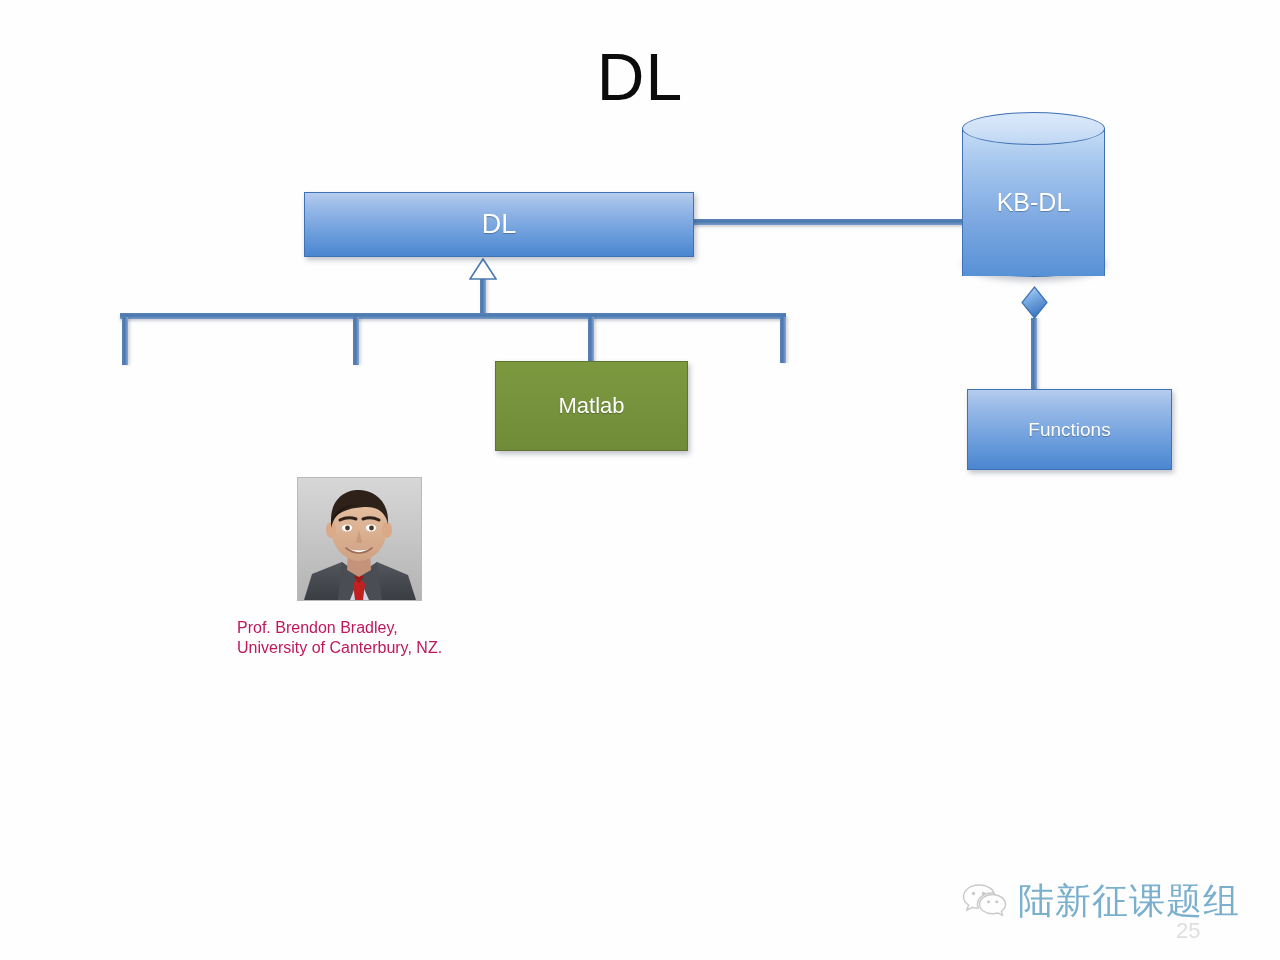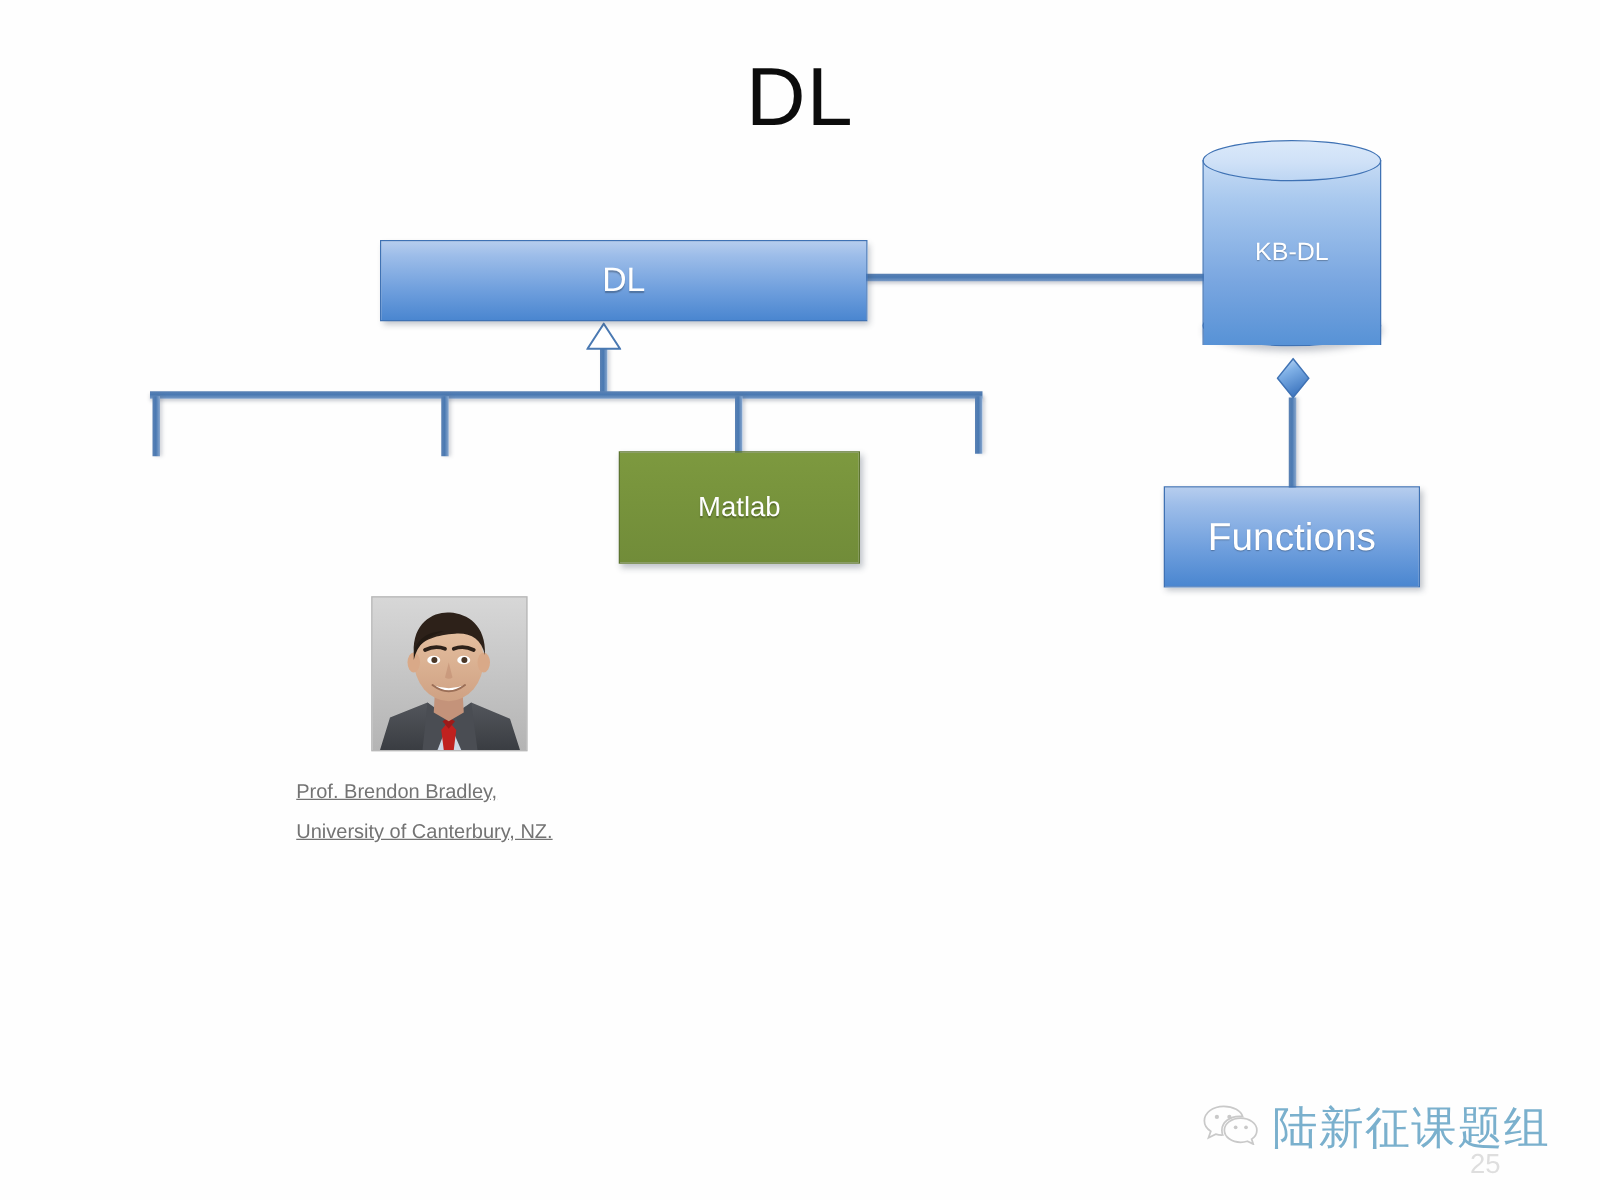--- a/index.html
+++ b/index.html
@@ -63,21 +63,21 @@
     background: linear-gradient(to bottom, #7d993f 0%, #77933c 45%, #718c39 100%);
     border: 1px solid #5d7530;
     box-shadow: 2px 3px 5px rgba(60,70,90,0.32);
   }
 
   
   #node-dl      { left: 304px; top: 192px; width: 390px; height: 65px;  font-size: 27px; }
   #node-pact    { left: 33px;  top: 363px; width: 191px; height: 88px;  font-size: 27px; }
   #node-openslat{ left: 273px; top: 363px; width: 169px; height: 88px;  font-size: 27px; }
   #node-matlab  { left: 495px; top: 361px; width: 193px; height: 90px;  font-size: 22px; }
-  #node-functions{left: 931px; top: 389px; width: 205px; height: 81px;  font-size: 31px; }
+  #node-functions{left: 967px; top: 389px; width: 205px; height: 81px;  font-size: 19px; }
 
   
   #node-kbdl {
     position: absolute;
     left: 962px;
     top: 112px;
     width: 143px;
     height: 180px;
     z-index: 5;
   }
@@ -114,21 +114,21 @@
   }
   #node-kbdl .cyl-label {
     position: absolute;
     left: 0; top: 0;
     width: 143px;
     height: 180px;
     display: flex;
     align-items: center;
     justify-content: center;
     color: #ffffff;
-    font-size: 20px;
+    font-size: 25px;
     text-shadow: 0 1px 1px rgba(0,0,0,0.28);
     z-index: 3;
   }
 
   
   .conn {
     position: absolute;
     z-index: 2;
   }
   .conn-h {
@@ -190,26 +190,25 @@
     z-index: 4;
   }
   #photo-frame svg { display: block; }
 
   #photo-caption {
     position: absolute;
     left: 237px;
     top: 618px;
     width: 360px;
     font-size: 16px;
-    line-height: 32px;
-    color: #737373;
+    line-height: 20px;
+    color: #be185d;
     font-family: "Liberation Sans", sans-serif;
     white-space: pre-line;
     z-index: 4;
-    text-decoration: underline;
   }
 
   
   #watermark {
     position: absolute;
     left: 962px;
     top: 882px;
     display: flex;
     align-items: center;
     gap: 10px;

